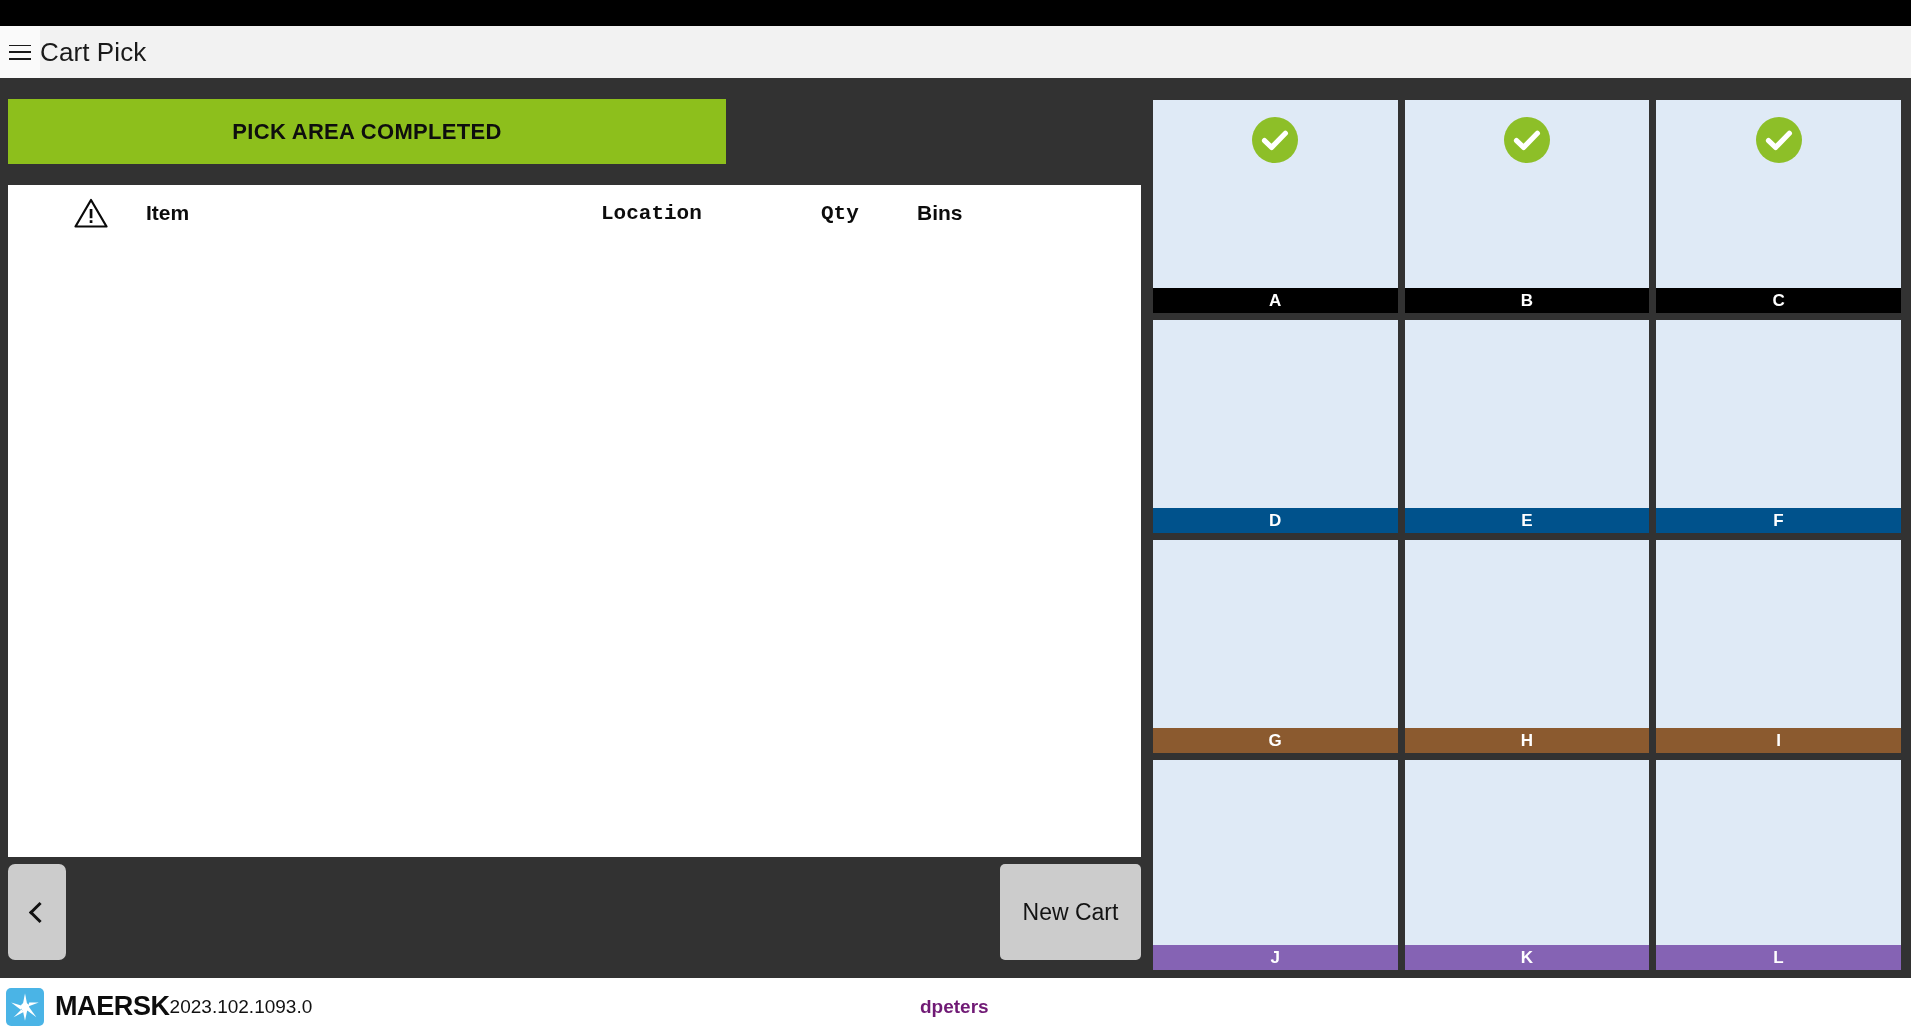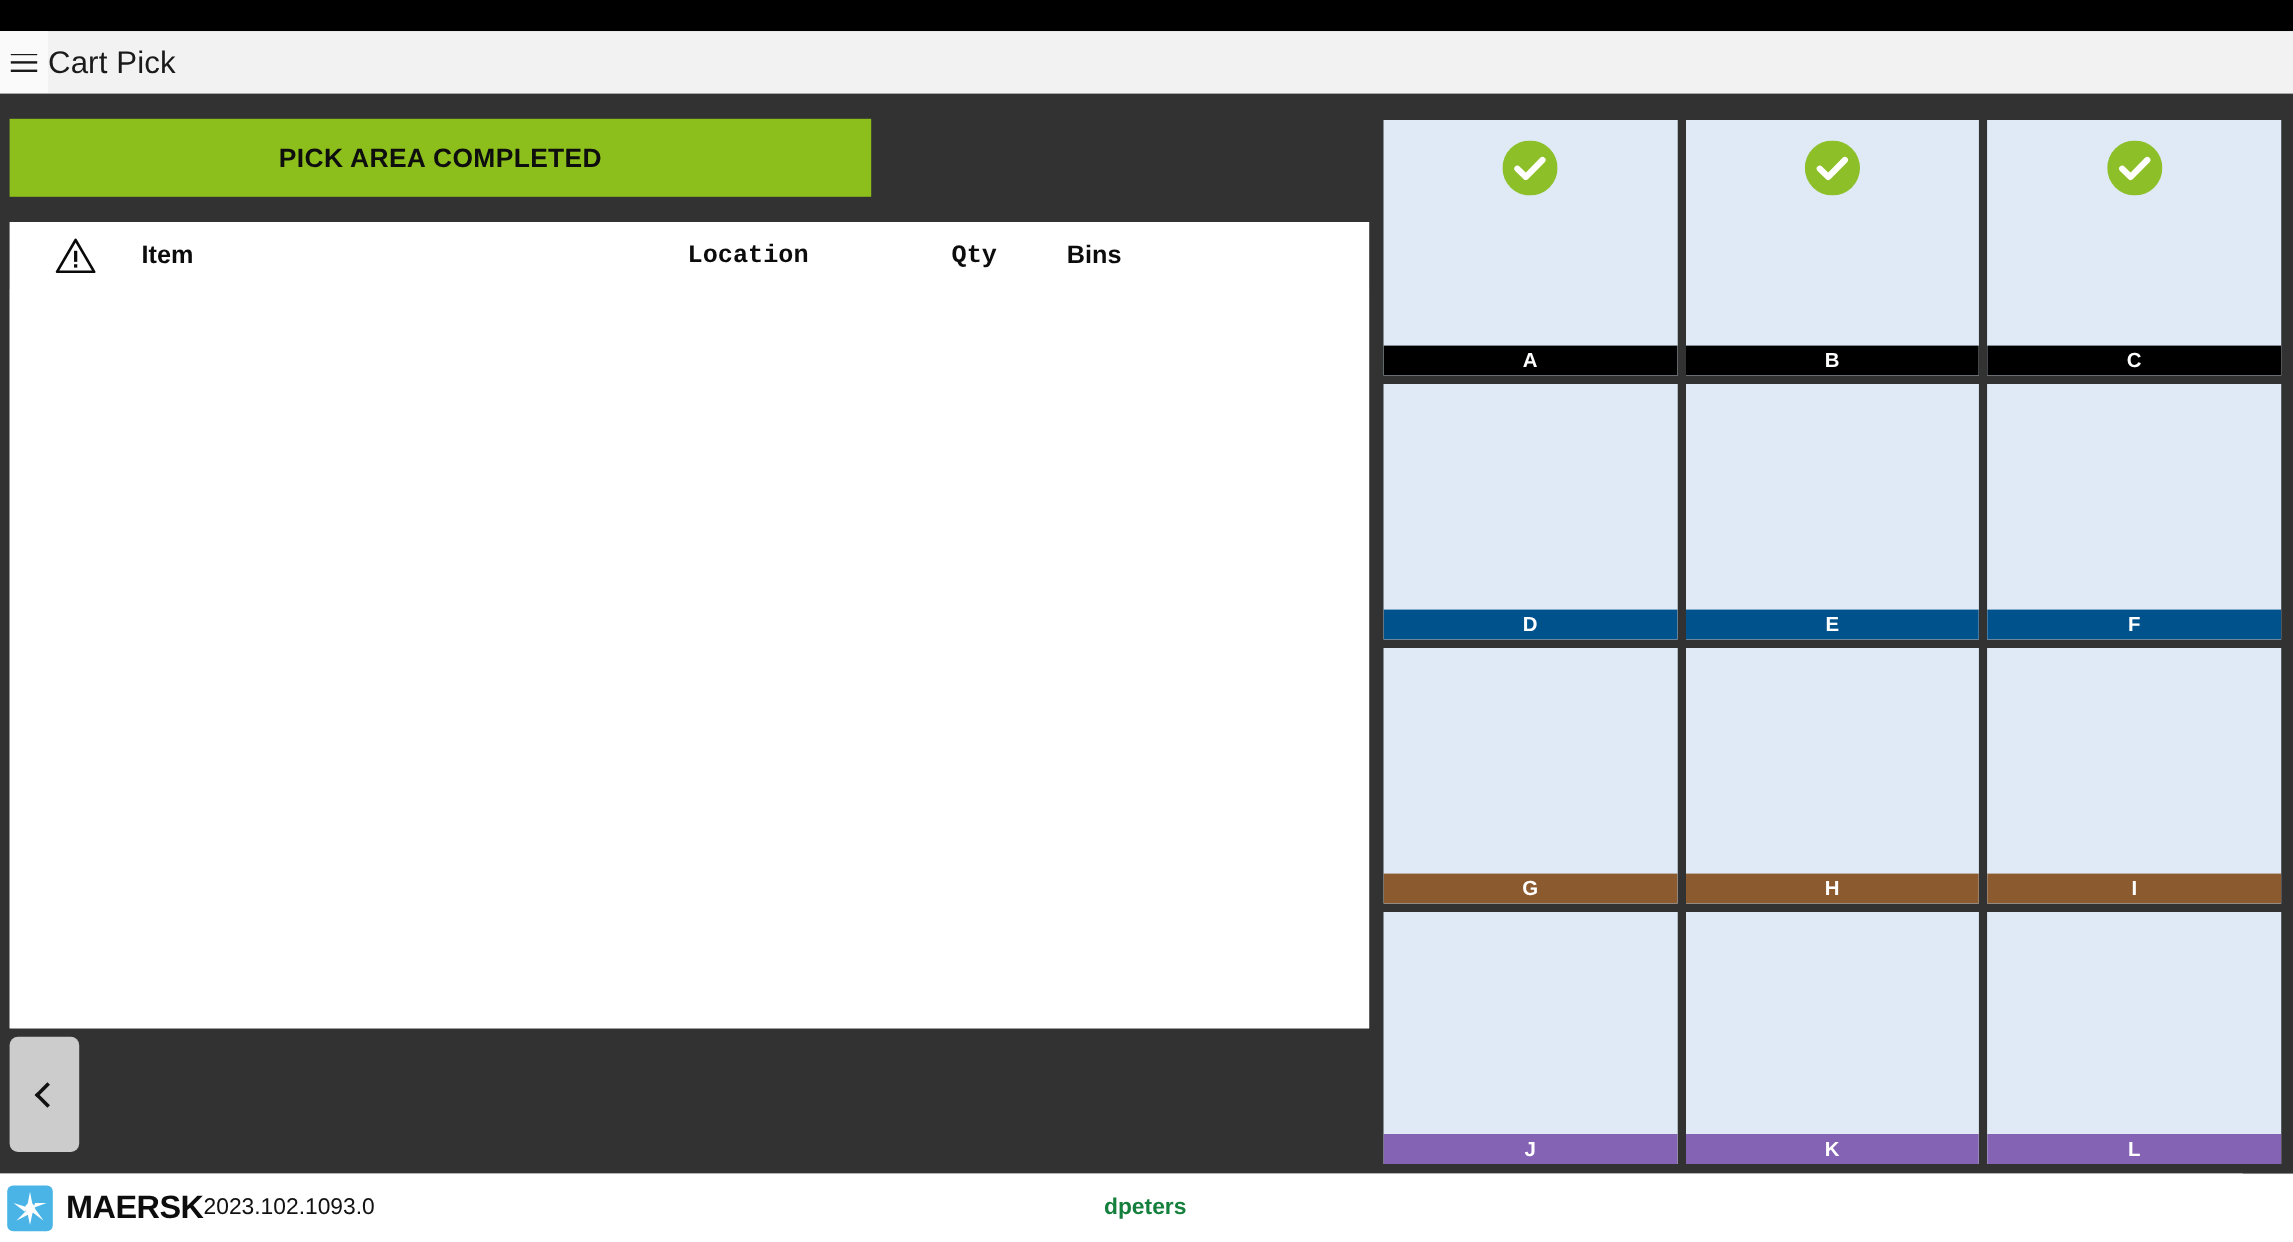--- a/index.html
+++ b/index.html
@@ -98,20 +98,21 @@
     width: 1133px; height: 672px;
     background: #ffffff;
     overflow: hidden;
   }
   .list-header {
     position: relative;
     height: 56px;
     display: flex;
     align-items: center;
     padding-left: 0;
+    margin-left: 28px;
   }
   .col-warn {
     width: 110px;
     display: flex;
     align-items: center;
     justify-content: center;
     flex: none;
   }
   .warn-icon { display: block; }
   .col-item   { width: 455px; flex: none; }
@@ -249,21 +250,21 @@
   .app-version {
     font-size: 19px;
     color: #111111;
     white-space: nowrap;
   }
   .footer-user {
     position: absolute;
     left: 920px;
     font-size: 19px;
     font-weight: bold;
-    color: #15803d;
+    color: #701a75;
   }
 </style>
 </head>
 <body>
 
 <div class="app">
 
   <div class="top-strip"></div>
 
   <div class="titlebar">
@@ -297,20 +298,23 @@
       <div class="col-qty hcell">Qty</div>
       <div class="col-bins hcell">Bins</div>
     </div>
     <div class="list-rows"></div>
   </div>
 
   <div class="back-button">
     <span class="chev"></span>
   </div>
 
+  <button class="new-cart-button">
+    <span class="new-cart-label">New Cart</span>
+  </button>
 
   <div class="bin-grid">
       <div class="bin-row">
         <div class="bin">
           <div class="bin-body">
             <svg class="check-icon" width="46" height="46" viewBox="0 0 46 46">
               <circle cx="23" cy="23" r="23" fill="#8dbf28"></circle>
               <path d="M12.5 23.6 L19.6 30.4 L33.4 16.3" fill="none" stroke="#ffffff" stroke-width="5.2" stroke-linecap="round" stroke-linejoin="round"></path>
             </svg>
           </div>

